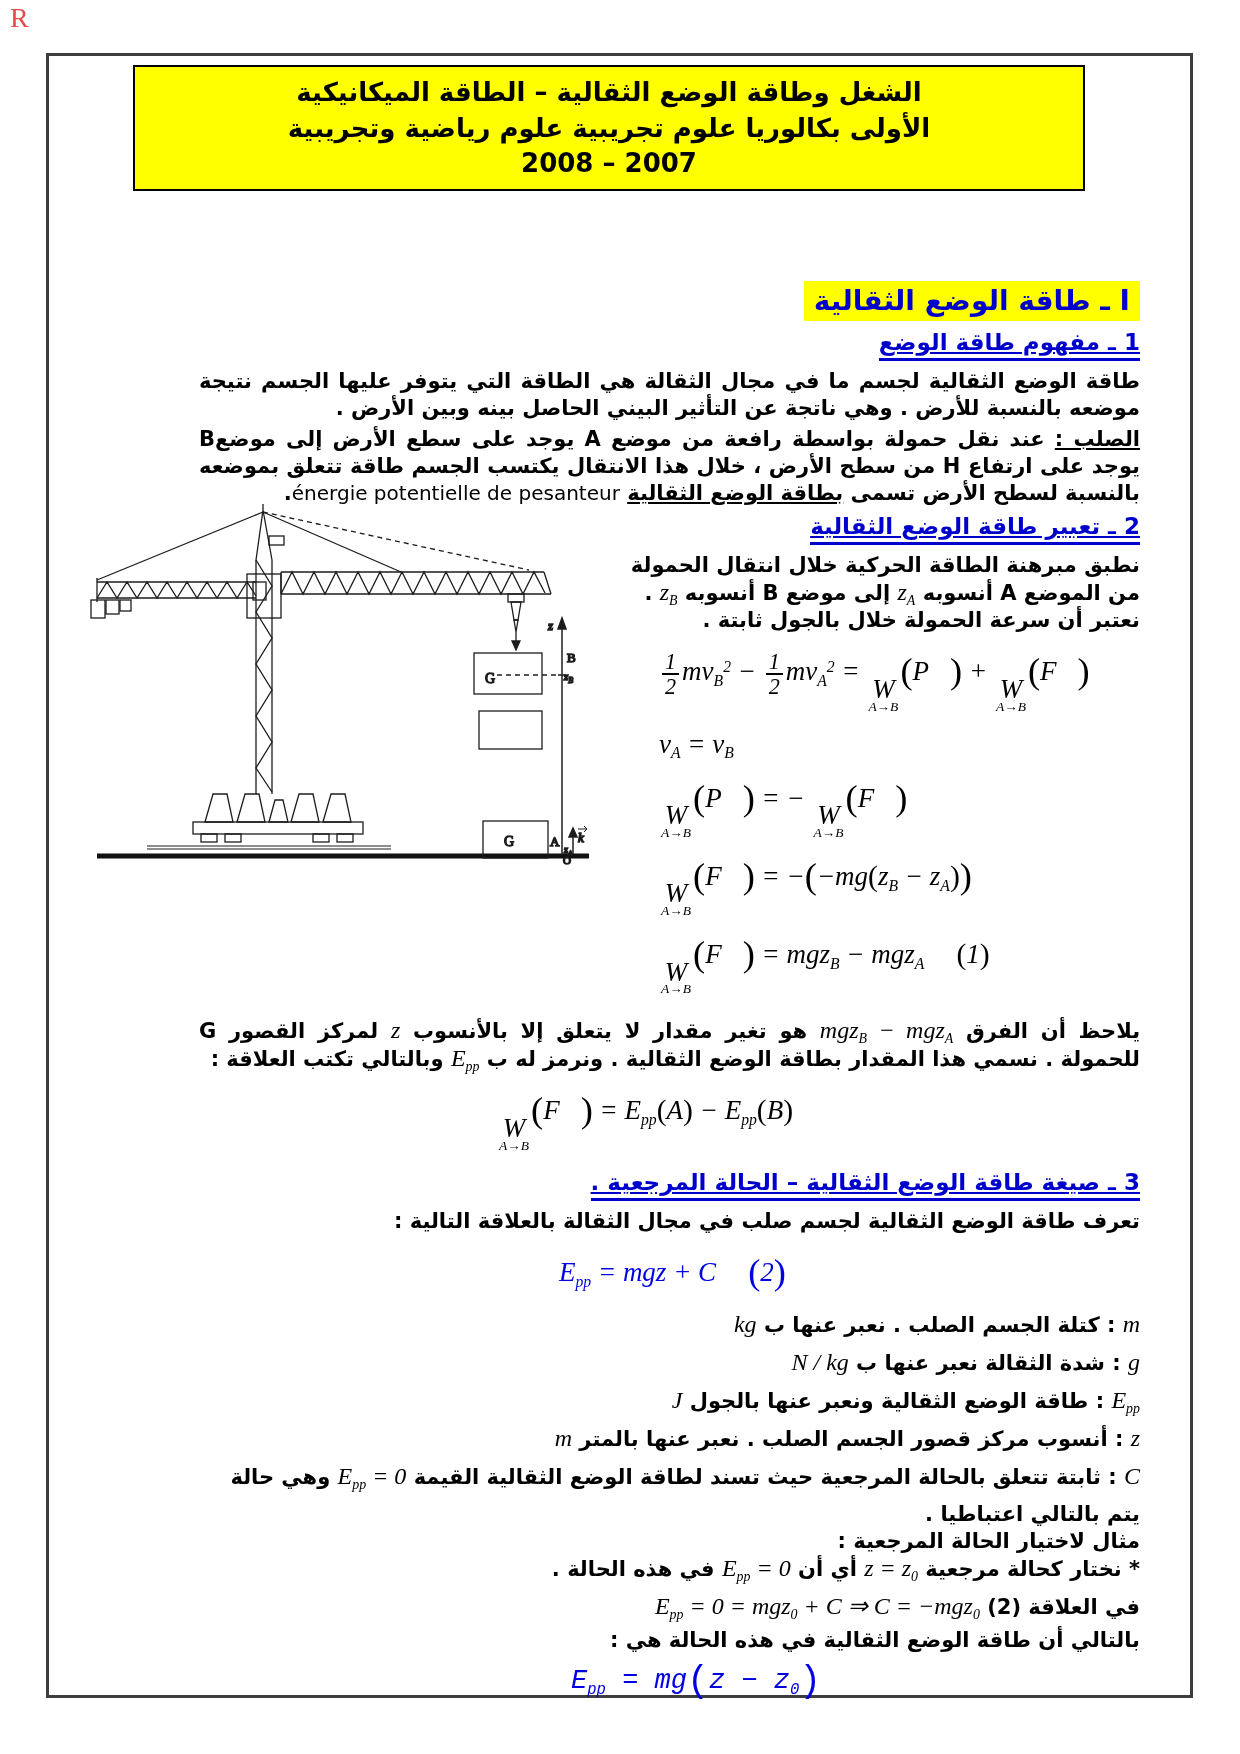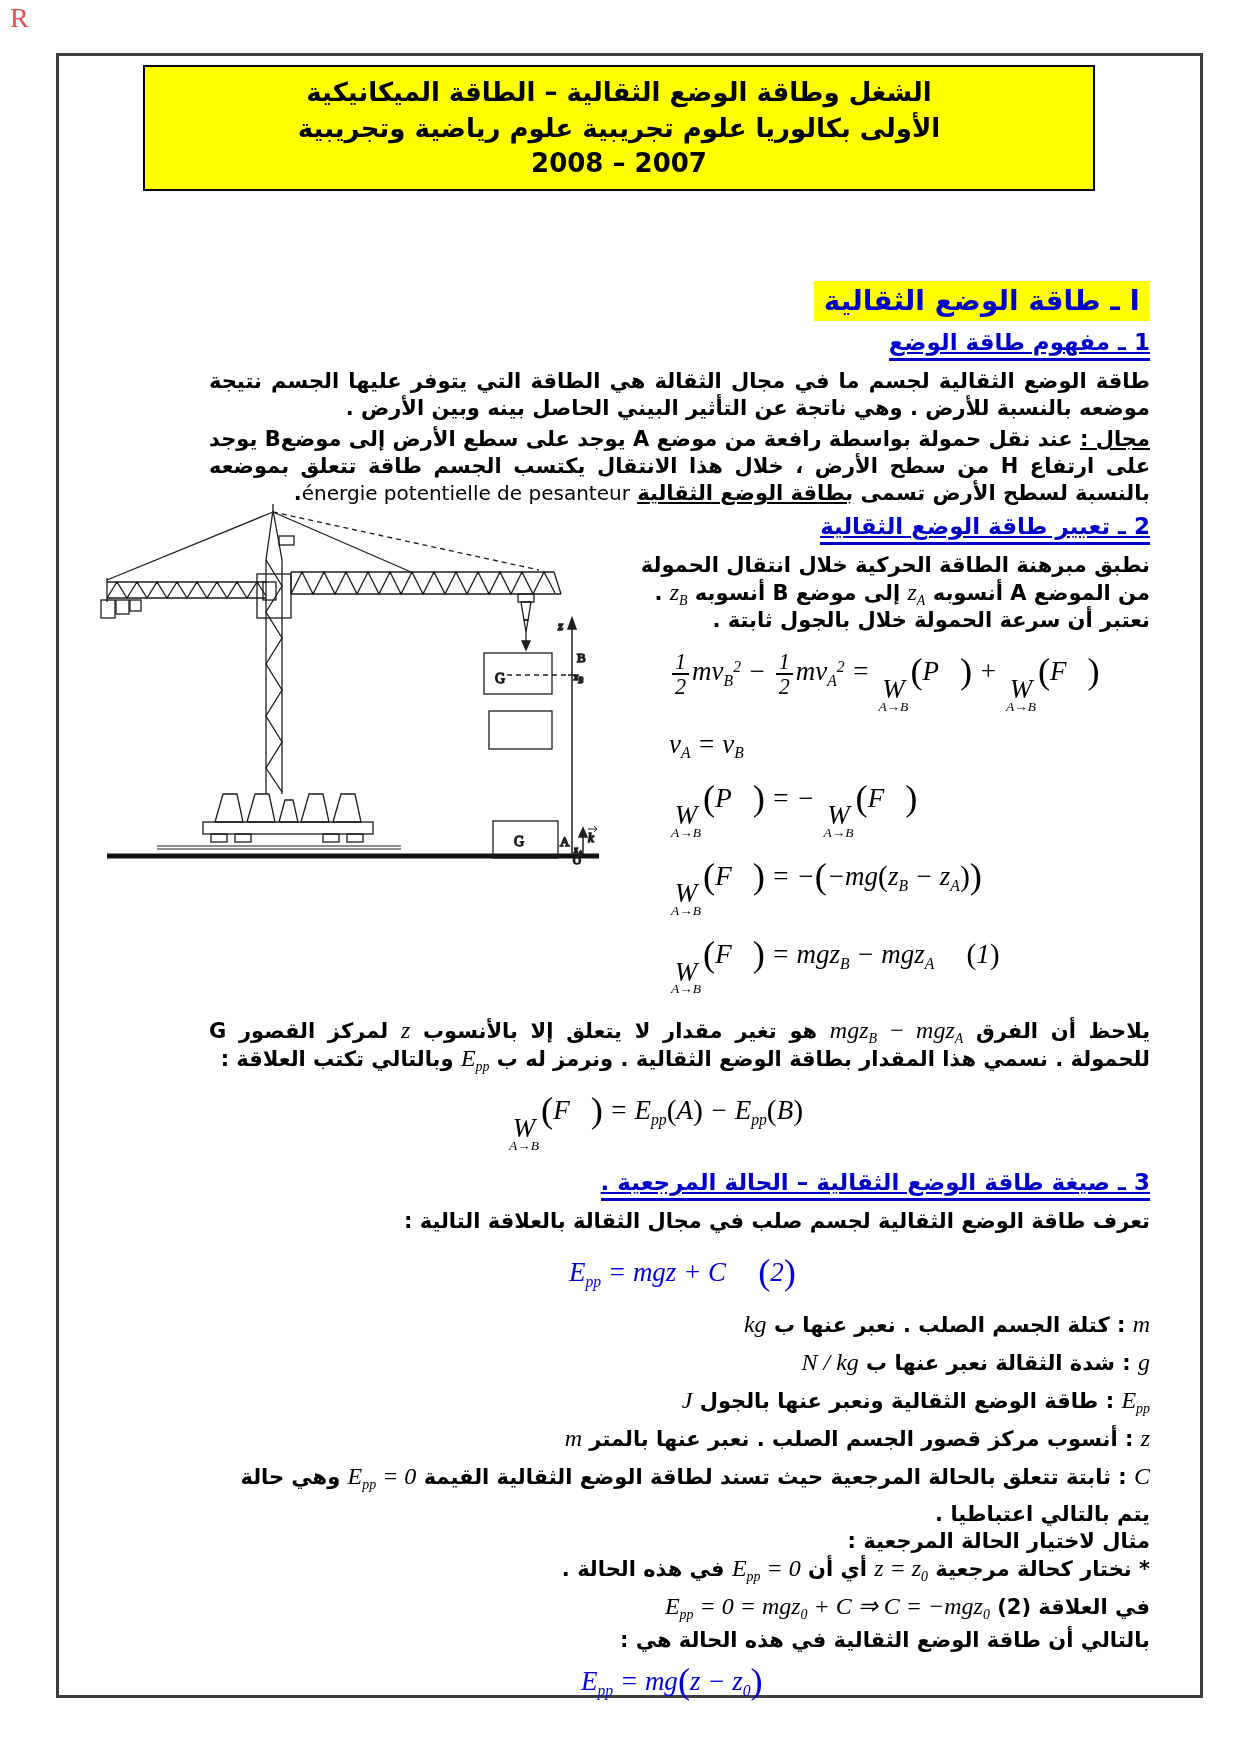--- a/index.html
+++ b/index.html
@@ -1,19 +1,19 @@
 <!DOCTYPE html>
 <html lang="ar"><head>
 <meta charset="utf-8">
 <style>
   html,body{margin:0;padding:0;background:#ffffff;}
   .page{position:relative;width:1240px;height:1754px;background:#fff;overflow:hidden;
         font-family:"DejaVu Sans",sans-serif;color:#000;}
   .watermark{position:absolute;left:10px;top:2px;font:400 28px "Liberation Serif",serif;color:#e84b4b;}
-  .frame{position:absolute;left:46px;top:53px;width:1141px;height:1639px;border:3px solid #3d3d3d;margin-left:10px;}
+  .frame{position:absolute;left:46px;top:53px;width:1141px;height:1639px;border:3px solid #3d3d3d;}
   .ybox{position:absolute;left:84px;top:9px;width:948px;height:122px;background:#ffff00;border:2px solid #000;
         display:flex;flex-direction:column;justify-content:center;align-items:center;gap:7px;
         font-weight:700;font-size:26px;line-height:1.1;text-align:center;}
   .content{position:absolute;left:150px;top:225px;width:941px;direction:rtl;text-align:right;
            font-weight:700;font-size:21px;line-height:27px;}
   .t1wrap{margin:0 0 6px;}
   .t1{display:inline-block;background:#ffff00;color:#0000cc;font-size:28px;line-height:40px;padding:0 10px;}
   .t2wrap{margin:2px 0 0;}
   .t2{display:inline-block;color:#0000cc;font-size:23px;line-height:30px;border-bottom:3px solid #0000cc;
       padding-bottom:1px;margin:0 0 7px;text-decoration:underline;}
@@ -24,21 +24,21 @@
   .lt{direction:ltr;unicode-bidi:isolate;}
   .fr{font-weight:400;font-size:20px;}
   .m{direction:ltr;unicode-bidi:isolate;font-family:"Liberation Serif",serif;font-style:italic;
      font-weight:400;font-size:24px;}
   sub{font-size:.58em;vertical-align:-0.35em;line-height:0;}
   sup{font-size:.58em;vertical-align:.55em;line-height:0;}
   .eqline{direction:ltr;text-align:left;margin:16px 0 16px 460px;font-family:"Liberation Serif",serif;
           font-style:italic;font-weight:400;font-size:27px;line-height:1.2;color:#000;}
   .eq6{margin-left:298px;}
   .eq7{margin-left:360px;color:#0000e0;}
-  .eq9{margin-left:372px;color:#0000e0;margin-top:6px;}
+  .eq9{margin-left:372px;color:#0000e0;margin-top:6px;font-family:Liberation Mono, monospace;}
   .par{font-size:1.35em;font-style:normal;vertical-align:-0.08em;}
   .par2{font-size:1.1em;font-style:normal;vertical-align:-0.04em;}
   .W{display:inline-flex;flex-direction:column;align-items:center;line-height:.85;vertical-align:-0.65em;margin:0 2px;}
   .Ws{font-size:.5em;}
   .frac{display:inline-flex;flex-direction:column;align-items:center;line-height:1.05;vertical-align:middle;
         font-size:.82em;margin:0 3px;text-align:center;}
   .frac .d{border-top:2px solid #000;padding:0 3px;}
   .tag{margin-left:32px;}
   .def{margin:0 0 10px;}
   .crane{position:absolute;left:40px;top:446px;width:508px;height:368px;}
@@ -64,21 +64,21 @@
       <div class="t1wrap">
         <span class="t1">I ـ طاقة الوضع الثقالية</span>
       </div>
 
       <div class="t2wrap">
         <span class="t2">1 ـ مفهوم طاقة الوضع</span>
       </div>
 
       <p class="jt">طاقة الوضع الثقالية لجسم ما في مجال الثقالة هي الطاقة التي يتوفر عليها الجسم نتيجة موضعه بالنسبة للأرض . وهي ناتجة عن التأثير البيني الحاصل بينه وبين الأرض .</p>
 
-      <p class="jt"><b class="ul">مجال :</b> عند نقل حمولة بواسطة رافعة من موضع <span class="lt">A</span> يوجد على سطع الأرض إلى موضع<span class="lt">B</span>  يوجد على ارتفاع <span class="lt">H</span> من سطح الأرض ، خلال هذا الانتقال يكتسب الجسم طاقة تتعلق بموضعه بالنسبة لسطح الأرض تسمى <b class="ul">بطاقة الوضع الثقالية</b> <span class="lt fr">énergie potentielle de pesanteur</span>.</p>
+      <p class="jt"><b class="ul">الصلب :</b> عند نقل حمولة بواسطة رافعة من موضع <span class="lt">A</span> يوجد على سطع الأرض إلى موضع<span class="lt">B</span>  يوجد على ارتفاع <span class="lt">H</span> من سطح الأرض ، خلال هذا الانتقال يكتسب الجسم طاقة تتعلق بموضعه بالنسبة لسطح الأرض تسمى <b class="ul">بطاقة الوضع الثقالية</b> <span class="lt fr">énergie potentielle de pesanteur</span>.</p>
 
       <div class="t2wrap">
         <span class="t2">2 ـ تعبير طاقة الوضع الثقالية</span>
       </div>
 
       <p class="rl">نطبق مبرهنة الطاقة الحركية خلال انتقال الحمولة</p>
       <p class="rl">من الموضع <span class="lt">A</span> أنسوبه <span class="m">z<sub>A</sub></span>  إلى موضع <span class="lt">B</span> أنسوبه <span class="m">z<sub>B</sub></span> .</p>
       <p class="rl">نعتبر أن سرعة الحمولة خلال بالجول ثابتة .</p>
 
       <div class="eqline"><span class="frac">

